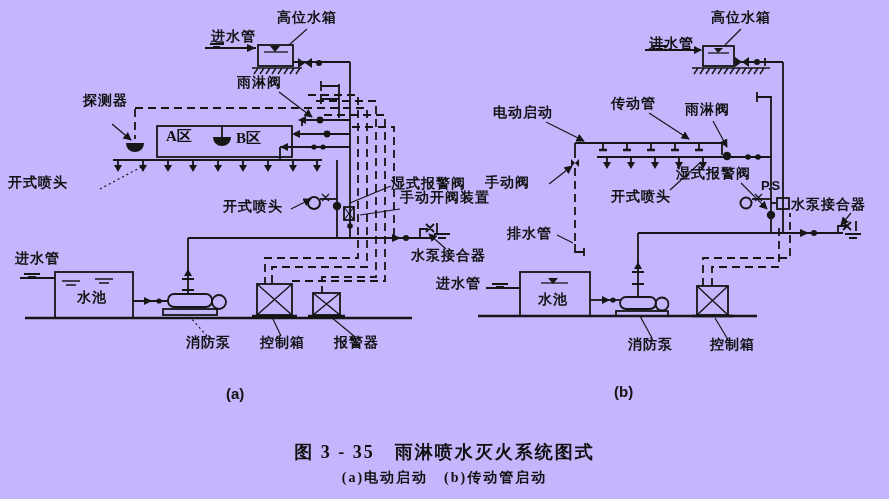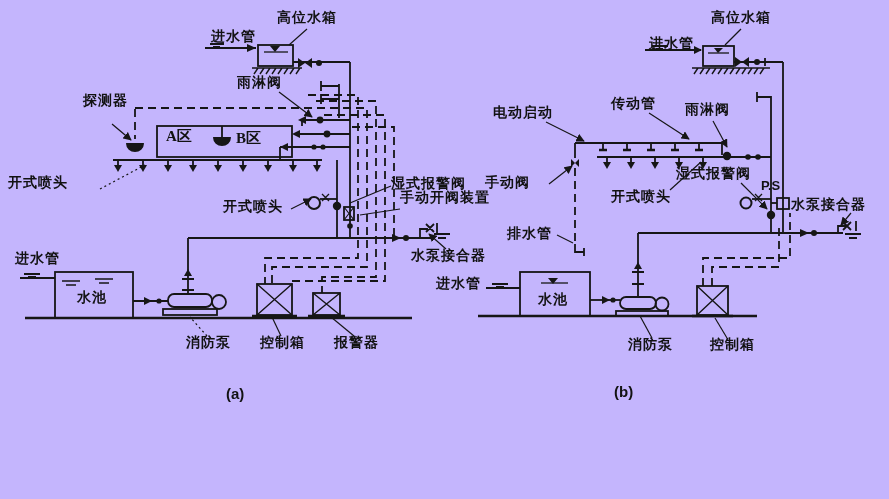--- a/index.html
+++ b/index.html
@@ -250,14 +250,16 @@
   <div class="lbl" style="left:611px;top:189px">开式喷头</div>
   <div class="lbl ps" style="left:761px;top:179px">P.S</div>
   <div class="lbl" style="left:791px;top:197px">水泵接合器</div>
   <div class="lbl" style="left:507px;top:226px">排水管</div>
   <div class="lbl" style="left:436px;top:276px">进水管</div>
   <div class="lbl" style="left:538px;top:292px">水池</div>
   <div class="lbl" style="left:628px;top:337px">消防泵</div>
   <div class="lbl" style="left:710px;top:337px">控制箱</div>
   <div class="lbl subcap" style="left:614px;top:384px">(b)</div>
 
+  <div class="fig-cap">图 3 - 35　雨淋喷水灭火系统图式</div>
+  <div class="fig-sub">(a)电动启动　(b)传动管启动</div>
 
 </div>
 
 </body></html>

